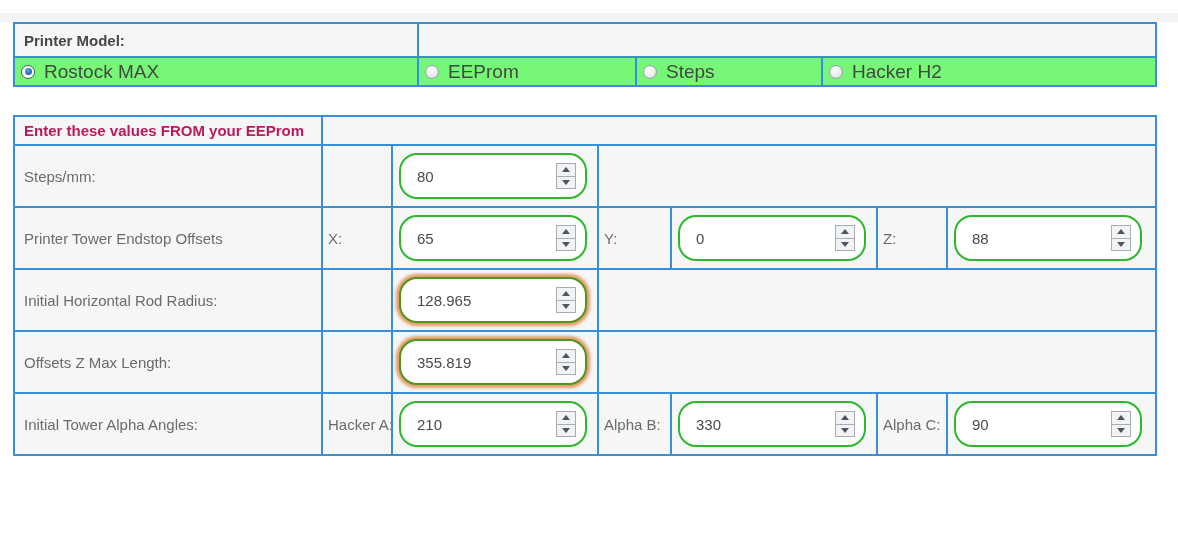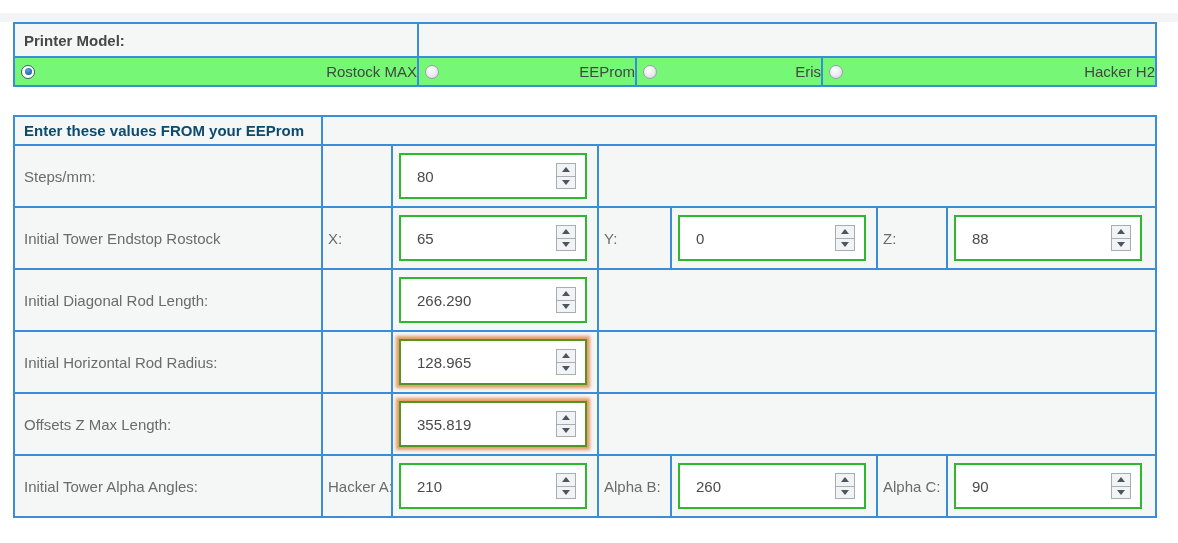--- a/index.html
+++ b/index.html
@@ -13,38 +13,38 @@
   table { border-collapse:collapse; table-layout:fixed; position:absolute; }
   td { border:2px solid #3a8dd9; background:#f5f6f6; vertical-align:middle;
     overflow:hidden; white-space:nowrap; }
 
   
   #printer-table { left:13px; top:22px; width:1142px; }
   #printer-table td.hdr { height:34px; font-weight:bold; font-size:15px;
     color:#474747; padding-left:9px; }
   #printer-table td.opt { height:29px; background:#76f776; }
   .opt-inner { display:flex; align-items:center; gap:9px; padding-left:6px;
-    font-size:15px; color:#3f4a40;justify-content:space-between; }
+    font-size:19px; color:#3f4a40; }
   .radio { width:14px; height:14px; border-radius:50%; flex:0 0 auto;
     background:radial-gradient(circle at 40% 35%, #ffffff 0%, #e8eaec 55%, #c9cdd2 100%);
     border:1px solid #97a0a8; display:flex; align-items:center; justify-content:center; }
   .radio.selected { border:1px solid #44586c; background:#fdfdfd; }
   .radio.selected::after { content:''; width:7px; height:7px; border-radius:50%;
     background:radial-gradient(circle at 40% 35%, #5ea4e0 0%, #1e63a8 70%); }
 
   
   #eeprom-table { left:13px; top:115px; width:1142px; }
   #eeprom-table td.hdr { height:29px; font-weight:bold; font-size:15px;
-    color:#0c4a6e; padding-left:9px; }
+    color:#be185d; padding-left:9px; }
   #eeprom-table td { height:62px; }
   td.label-cell { font-size:15px; color:#6b6b6b; padding-left:9px; }
   td.sub-cell { font-size:15px; color:#6b6b6b; padding-left:5px; }
 
   .num-input { position:relative; width:188px; height:46px; margin-left:6px;
-    background:#ffffff; border:2px solid #2eb82e; border-radius:0;
+    background:#ffffff; border:2px solid #2eb82e; border-radius:18px;
     display:flex; align-items:center; padding-left:16px;
     font-size:15px; color:#4a4a4a; }
   .num-input.highlighted { border-color:#53951f;
     box-shadow:0 0 3px 3px rgba(222,124,54,0.75); }
 
   .spinner { position:absolute; right:9px; top:50%; transform:translateY(-50%);
     width:20px; height:26px; border:1px solid #a6adb5; background:#f2f3f5;
     display:flex; flex-direction:column; }
   .spinner .half { flex:1; display:flex; align-items:center; justify-content:center; }
   .spinner .half.up { border-bottom:1px solid #a6adb5; }
@@ -81,21 +81,21 @@
       </td>
       <td class="opt">
         <div class="opt-inner">
           <span class="radio"></span>
           <span>EEProm</span>
         </div>
       </td>
       <td class="opt">
         <div class="opt-inner">
           <span class="radio"></span>
-          <span>Eris</span>
+          <span>Steps</span>
         </div>
       </td>
       <td class="opt">
         <div class="opt-inner">
           <span class="radio"></span>
           <span>Hacker H2</span>
         </div>
       </td>
     </tr>
   </tbody>
@@ -131,21 +131,21 @@
             <div class="half">
                   <i class="tri-down"></i>
                 </div>
           </div>
         </div>
       </td>
       <td colspan="4"></td>
     </tr>
 
     <tr>
-      <td class="label-cell">Initial Tower Endstop Rostock</td>
+      <td class="label-cell">Printer Tower Endstop Offsets</td>
       <td class="sub-cell">X:</td>
       <td>
         <div class="num-input">
           <span>65</span>
           <div class="spinner">
             <div class="half up">
                   <i class="tri-up"></i>
                 </div>
             <div class="half">
                   <i class="tri-down"></i>
@@ -176,38 +176,20 @@
                   <i class="tri-up"></i>
                 </div>
             <div class="half">
                   <i class="tri-down"></i>
                 </div>
           </div>
         </div>
       </td>
     </tr>
 
-    <tr>
-      <td class="label-cell">Initial Diagonal Rod Length:</td>
-      <td class="sub-cell"></td>
-      <td>
-        <div class="num-input">
-          <span>266.290</span>
-          <div class="spinner">
-            <div class="half up">
-                  <i class="tri-up"></i>
-                </div>
-            <div class="half">
-                  <i class="tri-down"></i>
-                </div>
-          </div>
-        </div>
-      </td>
-      <td colspan="4"></td>
-    </tr>
 
     <tr>
       <td class="label-cell">Initial Horizontal Rod Radius:</td>
       <td class="sub-cell"></td>
       <td>
         <div class="num-input highlighted">
           <span>128.965</span>
           <div class="spinner">
             <div class="half up">
                   <i class="tri-up"></i>
@@ -252,21 +234,21 @@
                 </div>
             <div class="half">
                   <i class="tri-down"></i>
                 </div>
           </div>
         </div>
       </td>
       <td class="sub-cell">Alpha B:</td>
       <td>
         <div class="num-input">
-          <span>260</span>
+          <span>330</span>
           <div class="spinner">
             <div class="half up">
                   <i class="tri-up"></i>
                 </div>
             <div class="half">
                   <i class="tri-down"></i>
                 </div>
           </div>
         </div>
       </td>

